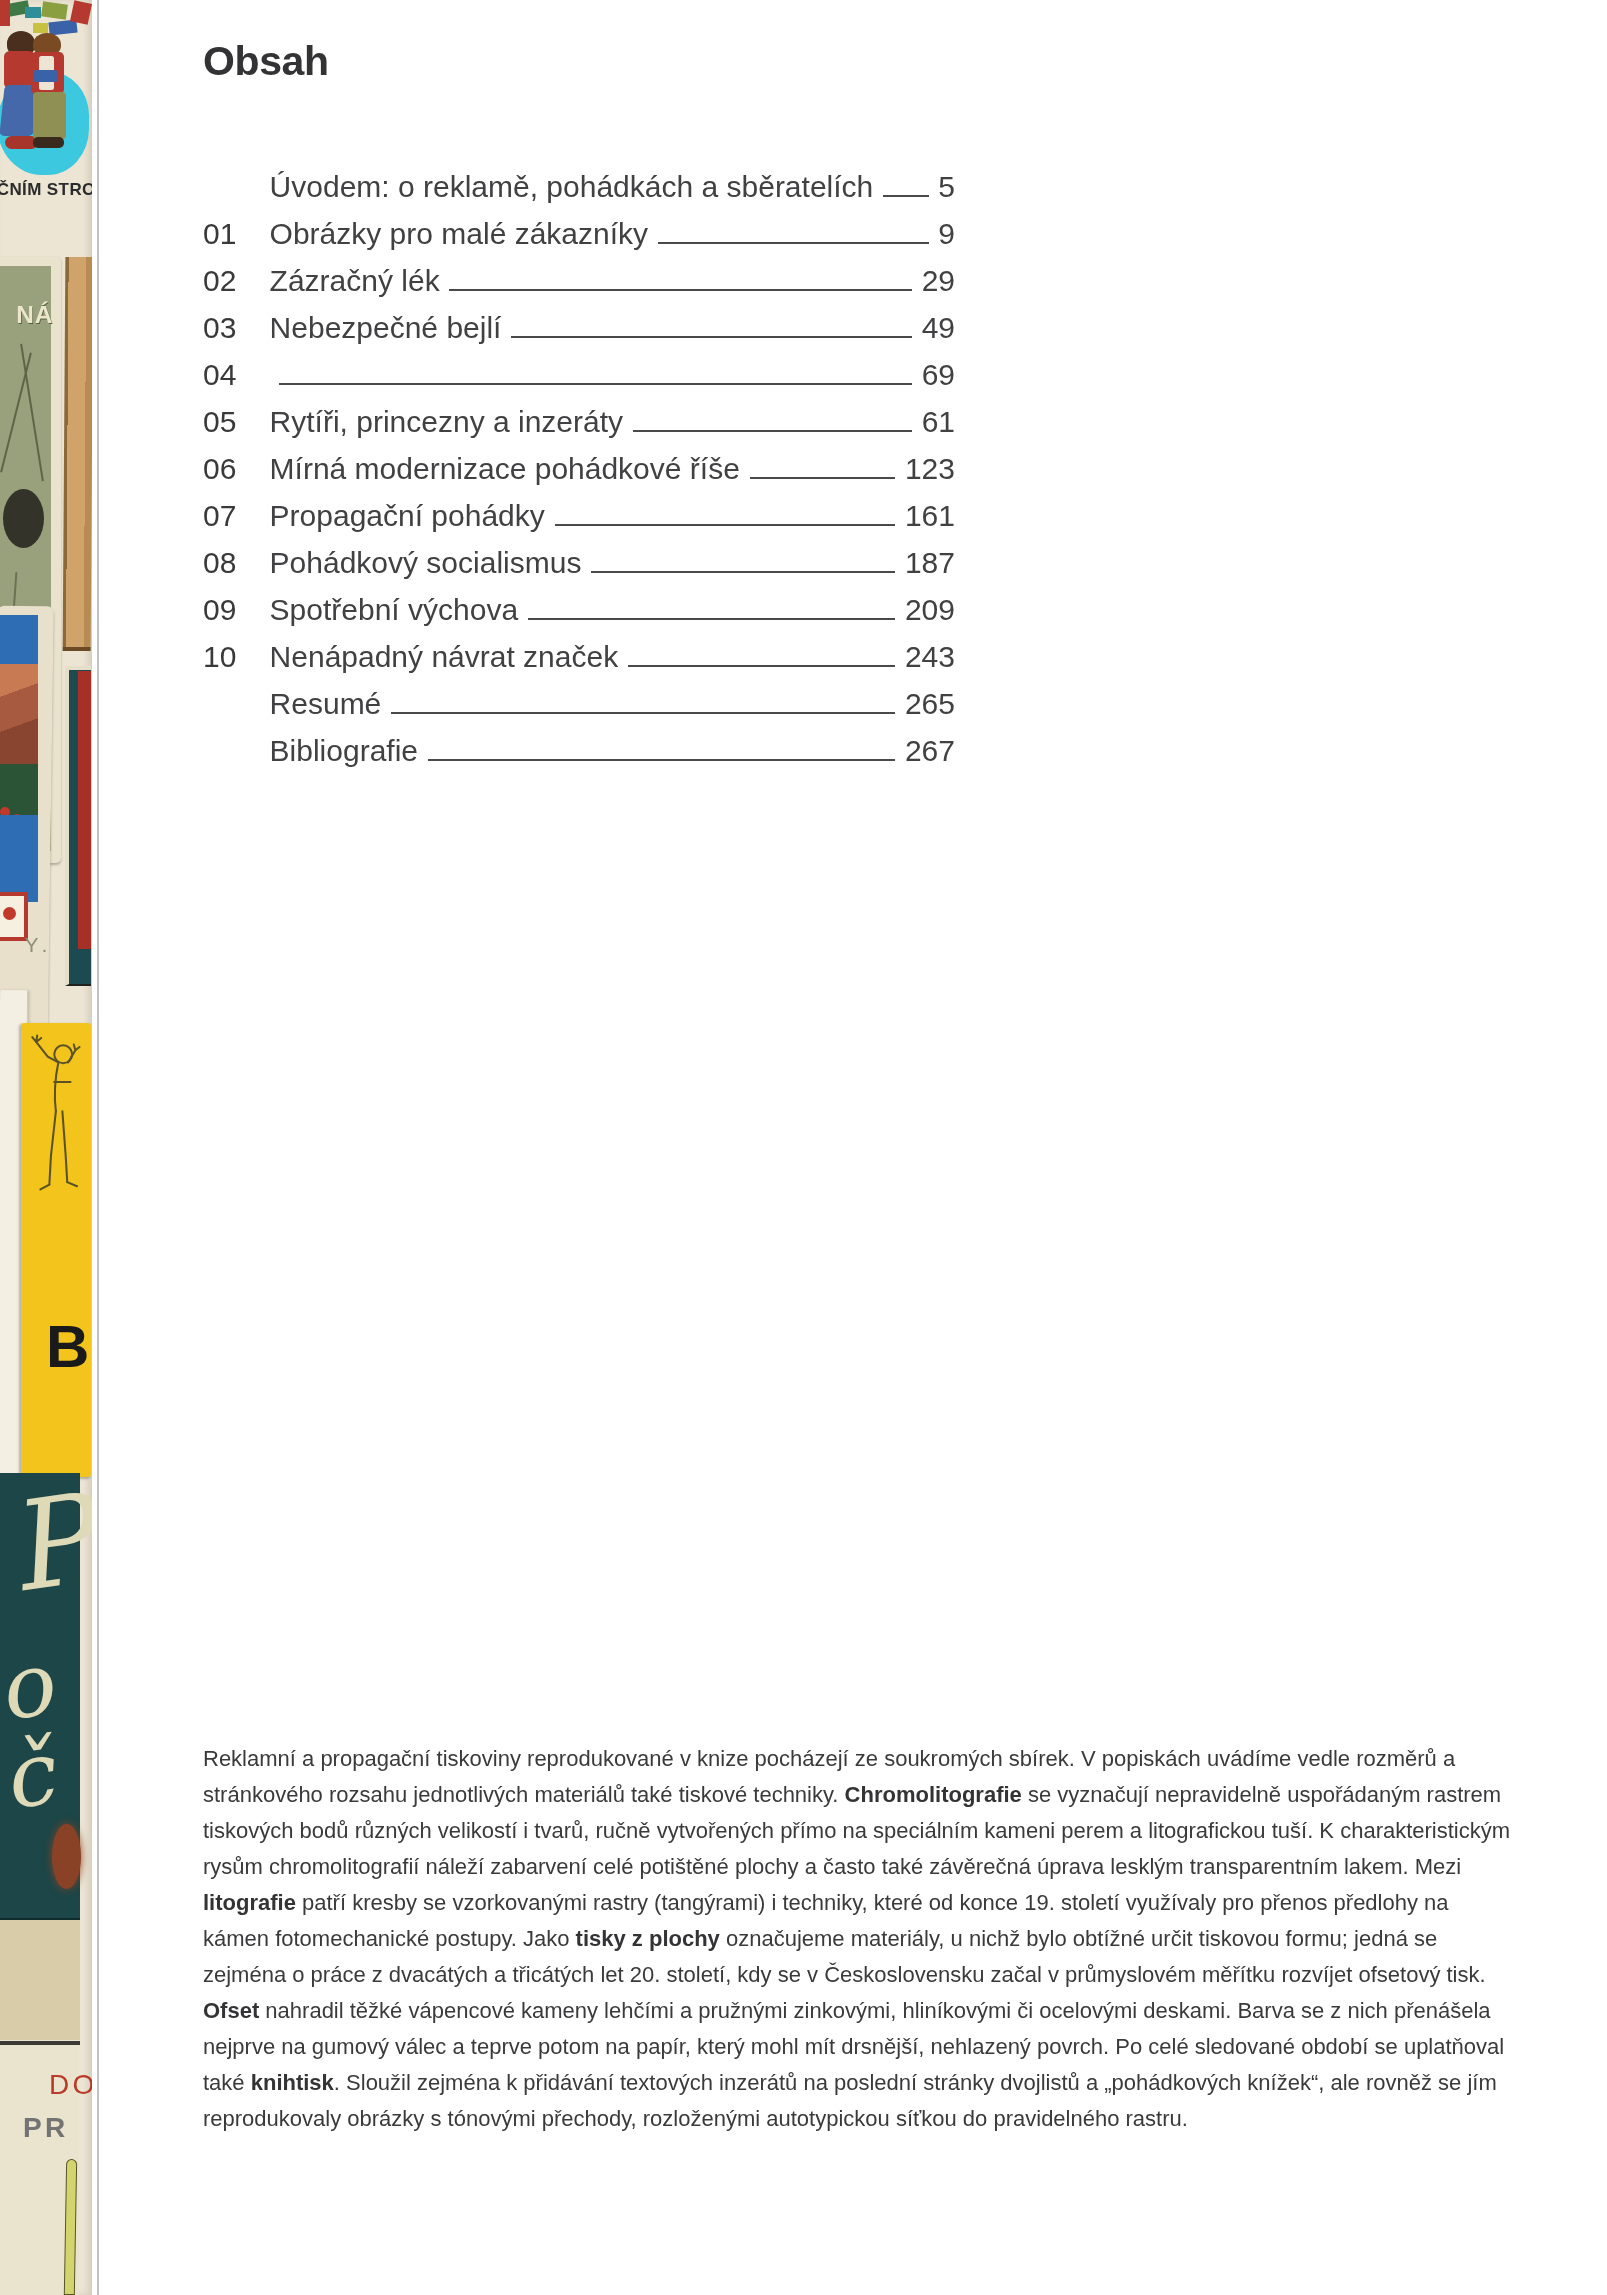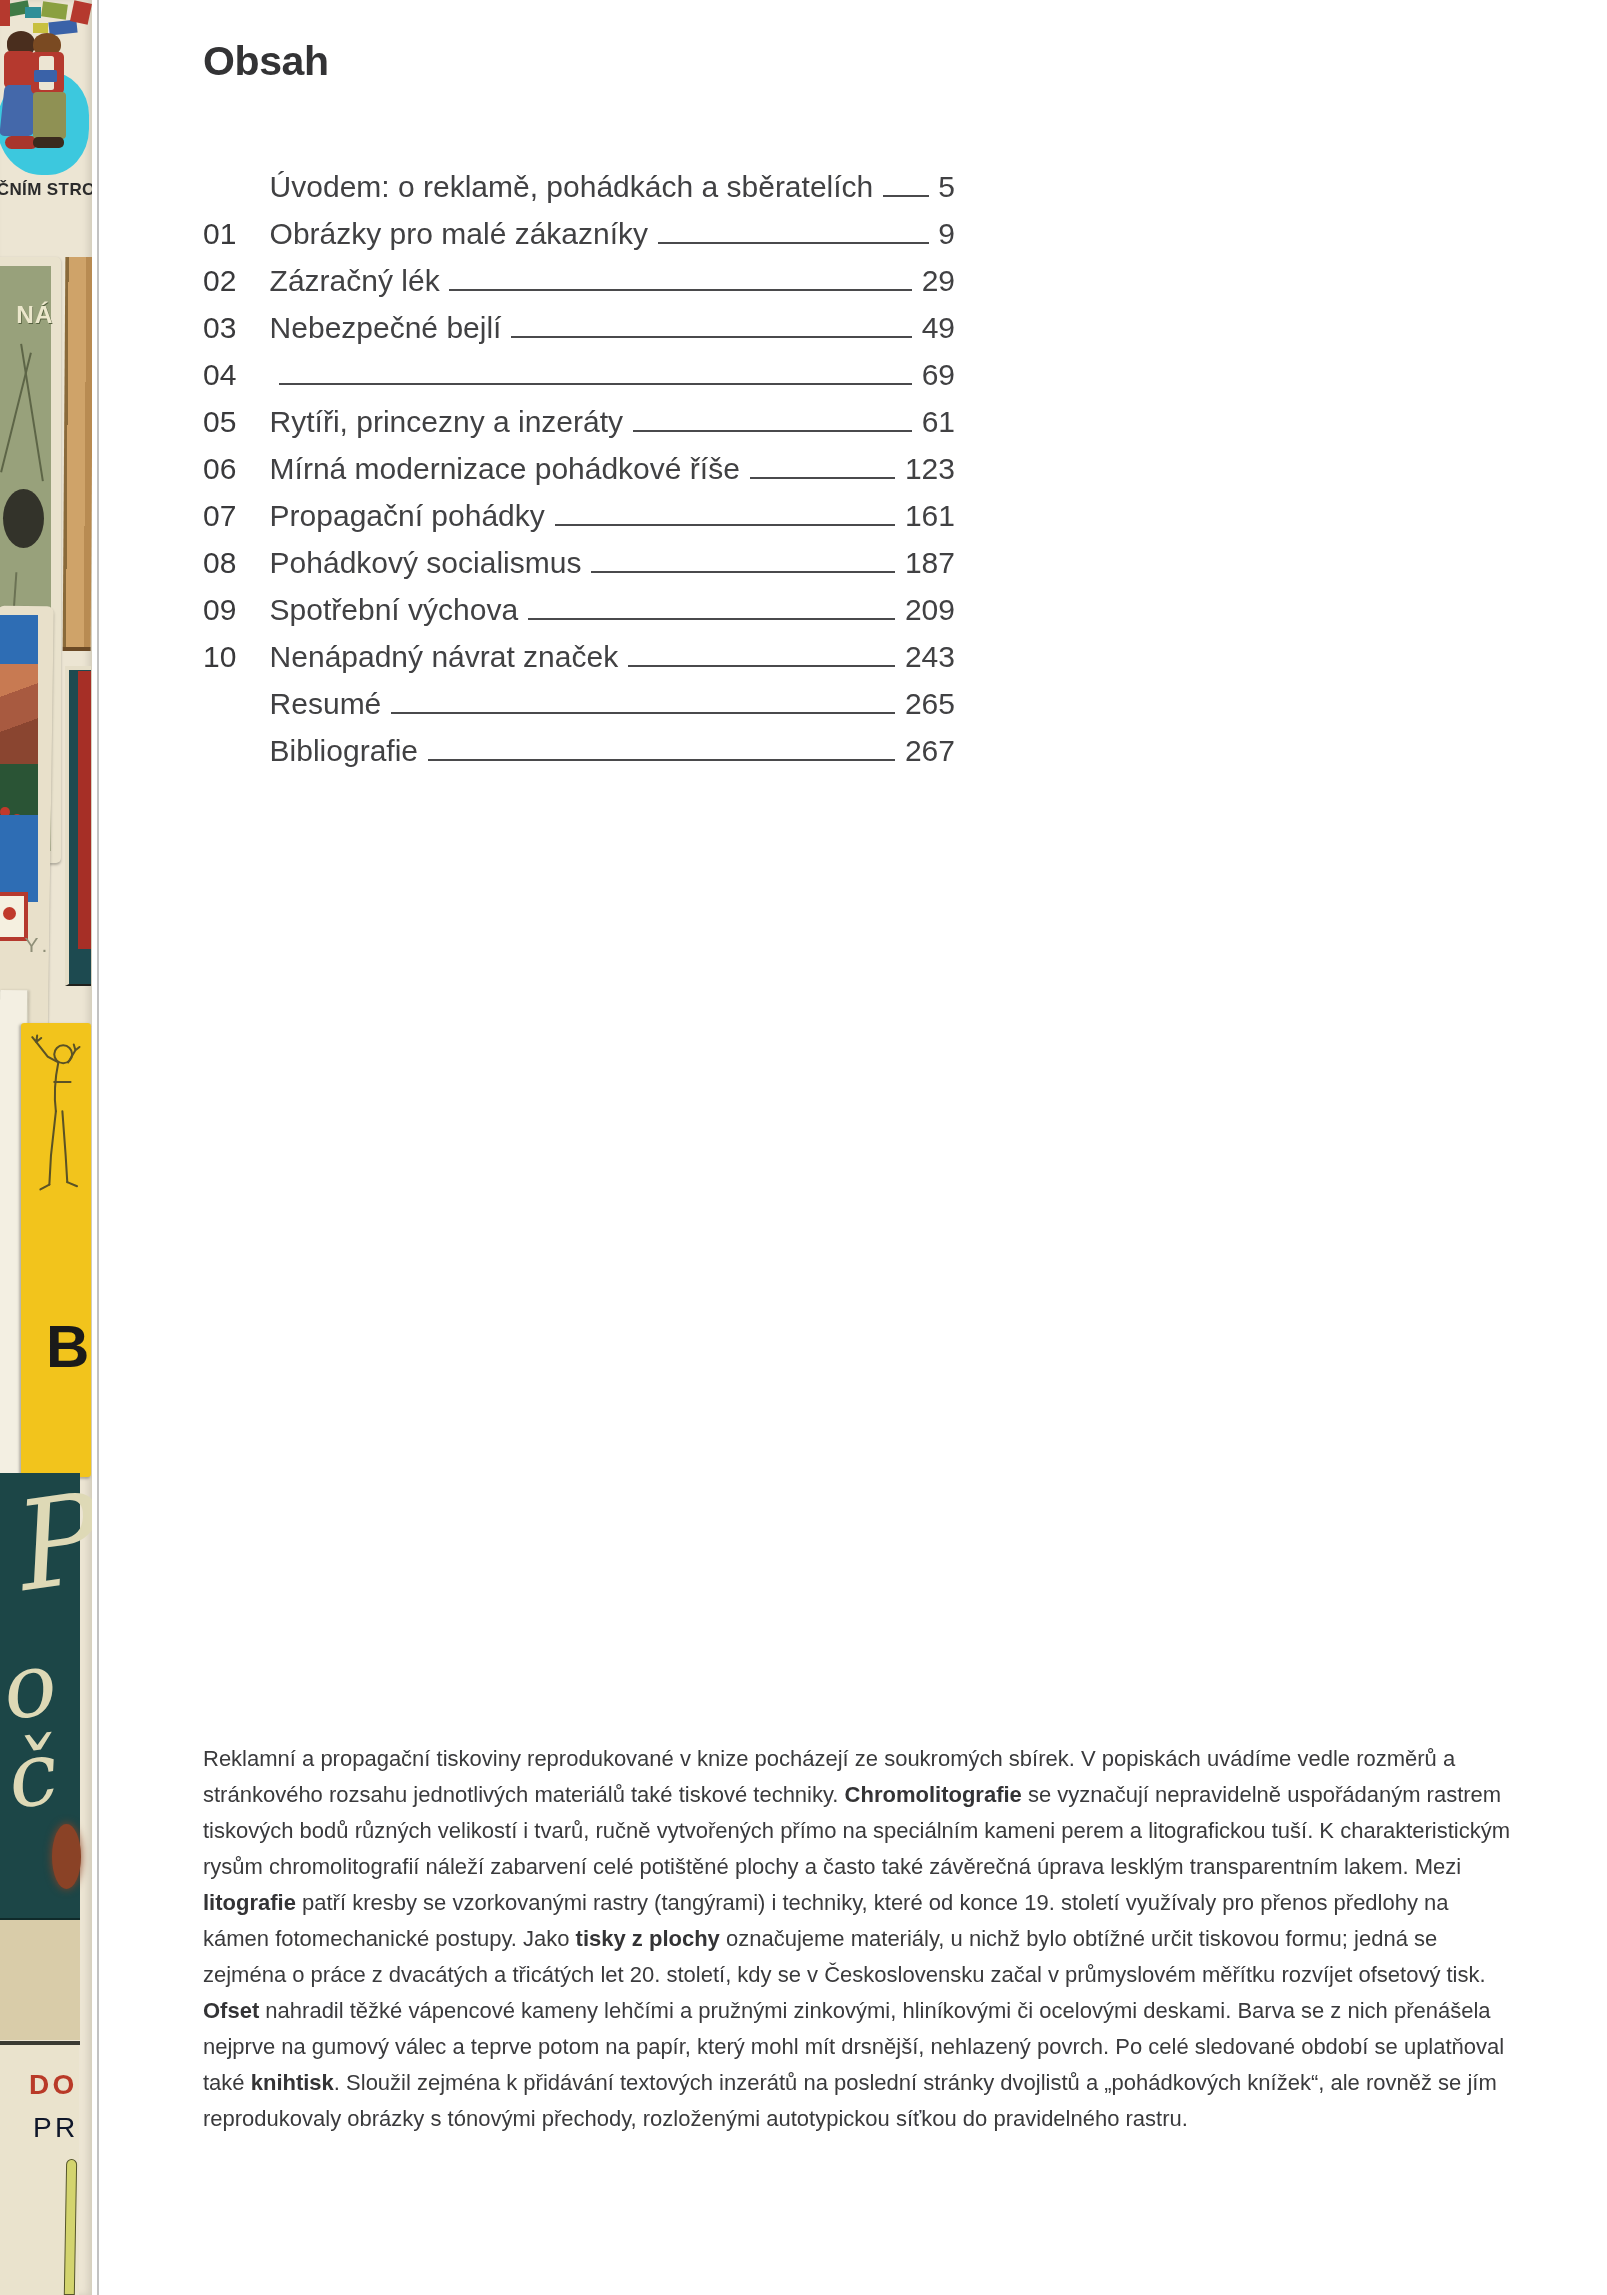--- a/index.html
+++ b/index.html
@@ -91,22 +91,22 @@
   .script-p{left:18px;top:1471px;font-size:123px;}
   .script-o{left:3.3px;top:1634px;font-size:88px;}
   .script-c{left:8.2px;top:1723px;font-size:88px;}
   .teal-blob{left:52px;top:1824px;width:29px;height:65px;background:#8a4226;border-radius:50%;box-shadow:0 0 8.2px #8a4226;}
 
   .tan-bottom{left:0;top:1920px;width:80px;height:120px;background:#d9cca9;}
   .sep-dark{left:0;top:2041px;width:80px;height:4.1px;background:#3a3a32;}
 
   
   .card-dopr{left:-3.3px;top:2045px;width:82px;height:250px;background:#eae3cd;border-left:2.5px solid #8a8a76;}
-  .do-text{left:29px;top:2069px;font-size:28px;font-weight:700;color:#b93a28;letter-spacing:3.3px;}
-  .pr-text{left:33px;top:2112px;font-size:28px;font-weight:400;color:#0f172a;letter-spacing:3.3px;}
+  .do-text{left:49px;top:2069px;font-size:28px;font-weight:400;color:#b93a28;letter-spacing:3.3px;}
+  .pr-text{left:23px;top:2112px;font-size:28px;font-weight:700;color:#737373;letter-spacing:3.3px;}
   .pencil{left:65px;top:2159px;width:10.6px;height:136px;background:#d3d46e;border:0.8px solid #55552a;border-radius:5.7px 5.7px 0 0;transform:rotate(1deg);}
 
   
   .content{position:absolute;left:203px;top:0;width:1324px;}
   .page-title{position:absolute;top:38px;left:0;font-size:41px;font-weight:700;color:#333335;letter-spacing:-0.4px;}
 
   .toc{position:absolute;top:157px;left:0;width:752px;}
   .toc-row{display:flex;align-items:flex-end;height:47px;font-size:30px;color:#414143;}
   .toc-num{width:47px;margin-right:19.6px;font-weight:400;color:#39393b;flex:none;}
   .toc-title{white-space:nowrap;flex:none;}

